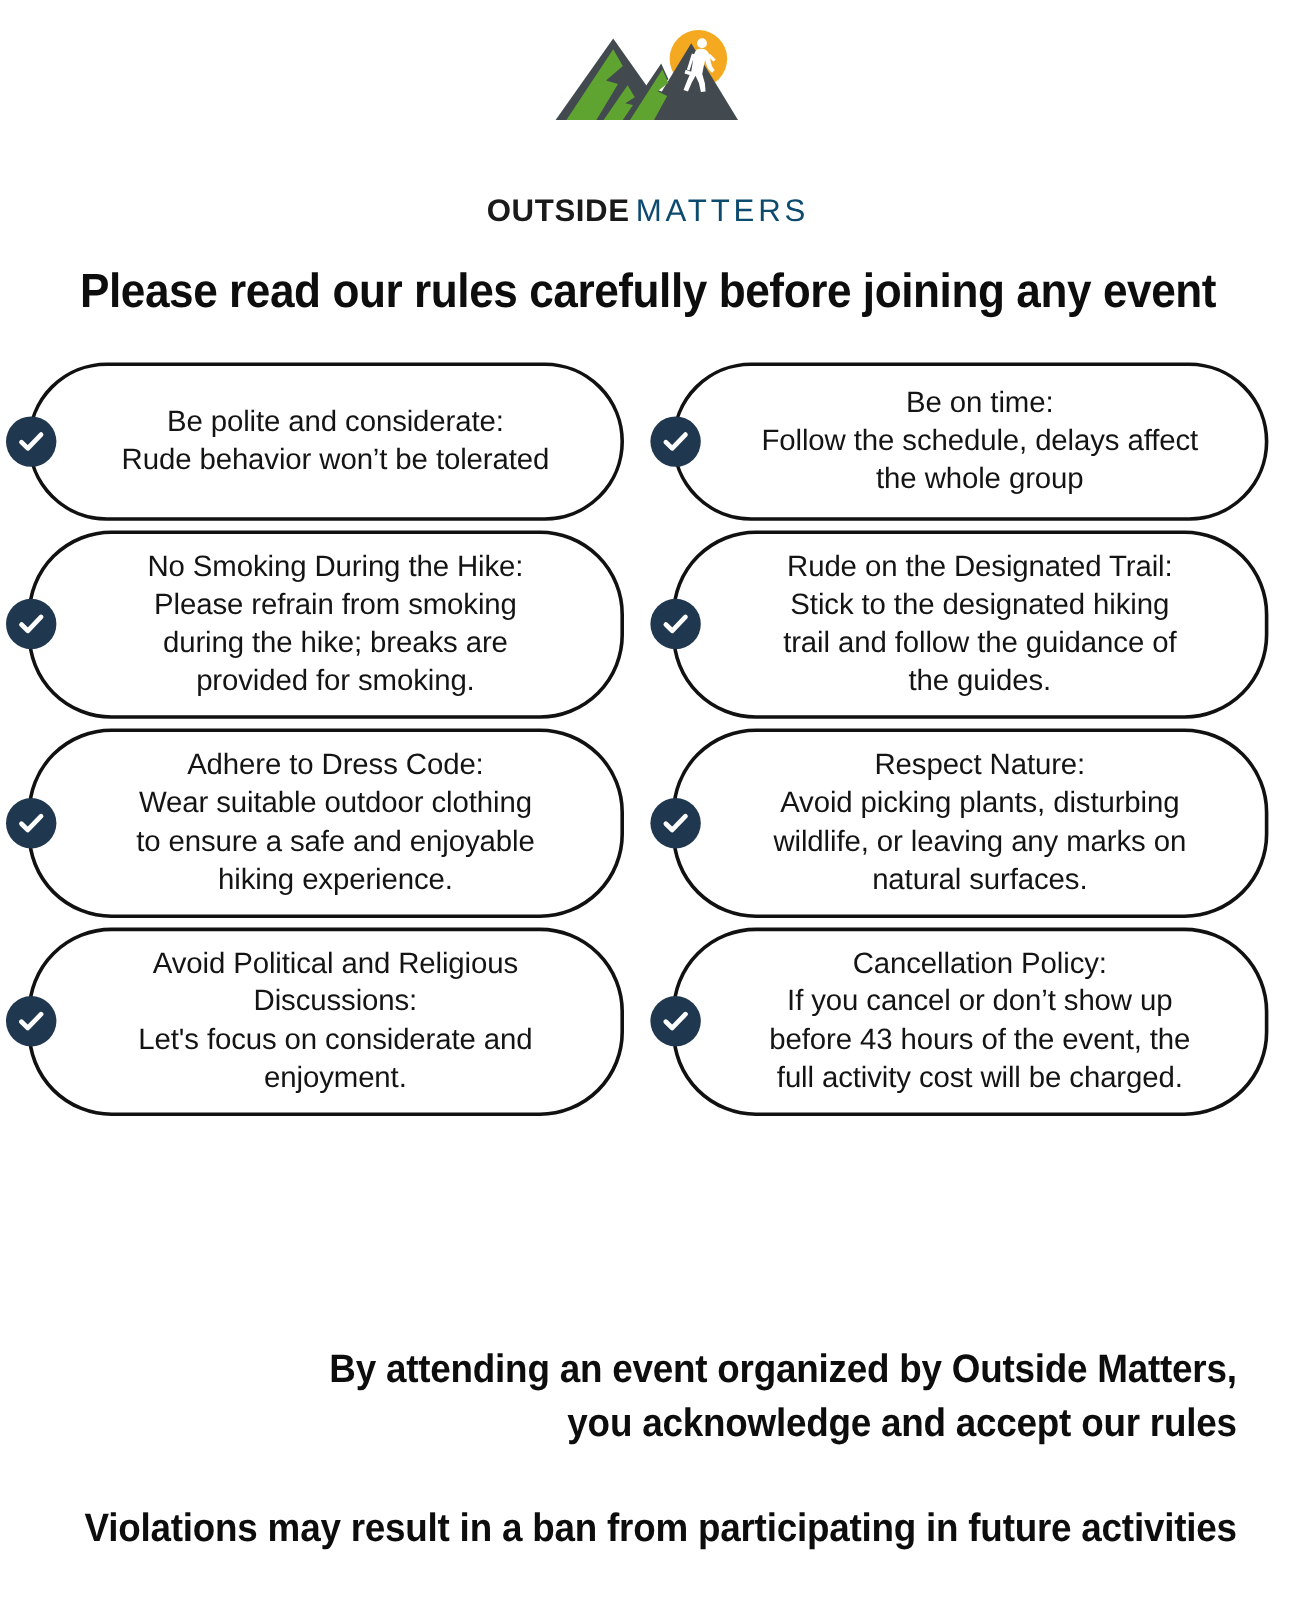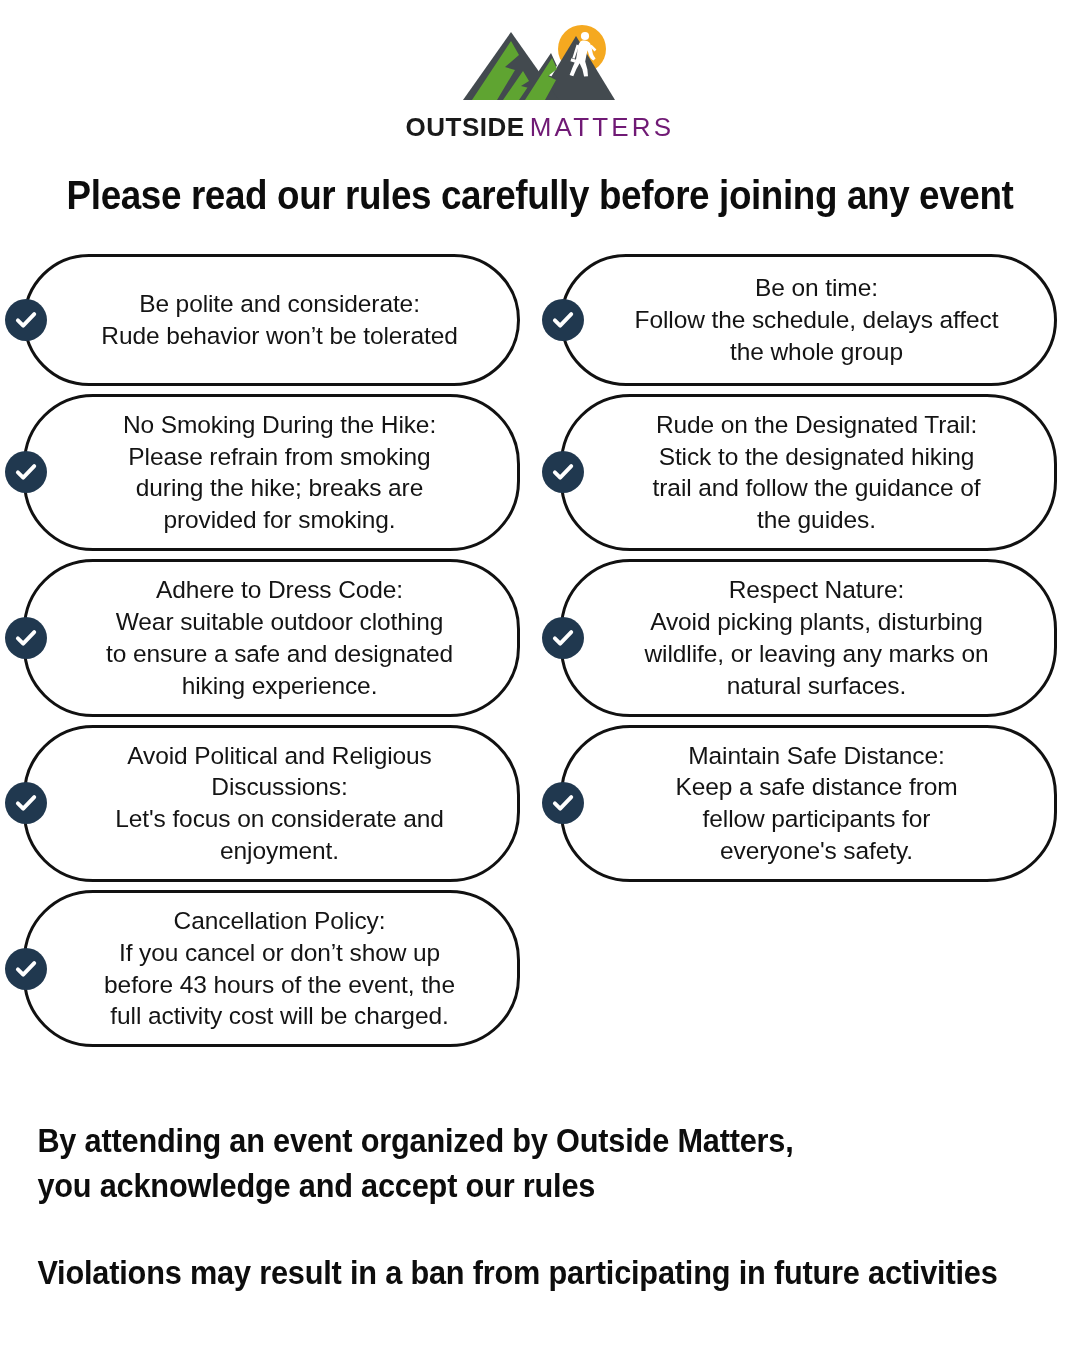--- a/index.html
+++ b/index.html
@@ -42,22 +42,23 @@
     font-weight: 700;
     font-size: 26px;
     letter-spacing: 0.5px;
     color: #1a1a1a;
   }
   .logo-word .w-light {
     font-family: "Liberation Sans", sans-serif;
     font-weight: 300;
     font-size: 26px;
     letter-spacing: 3.2px;
-    color: #701a75;
+    color: #0c4a6e;
     margin-left: 5px;
+    margin-top: 48px;
   }
 
   
   .headline {
     margin-top: 30px;
     text-align: center;
     font-family: "Liberation Sans", sans-serif;
     font-weight: 700;
     font-size: 40px;
     line-height: 1.12;
@@ -118,21 +119,21 @@
     white-space: pre-line;
     width: 100%;
   }
 
   
   .footer {
     position: absolute;
     left: 0;
     right: 12px;
     bottom: 55px;
-    text-align: left;
+    text-align: right;
   }
   .footer-primary {
     font-family: "Liberation Sans", sans-serif;
     font-weight: 700;
     font-size: 33px;
     line-height: 1.35;
     color: #0d0d0d;
     letter-spacing: -0.2px;
     white-space: pre-line;
     transform: scaleX(0.93);
@@ -229,21 +230,21 @@
   </div>
 
   <div class="rule-card r-tall">
     <span class="rule-check">
       <svg viewBox="0 0 24 24" aria-hidden="true">
           <path d="M4.5 12.4 L9.4 17.2 L19.6 6.6" fill="none" stroke="#ffffff" stroke-width="3.6" stroke-linecap="round" stroke-linejoin="round"></path>
         </svg>
     </span>
     <span class="rule-text">Adhere to Dress Code:
 Wear suitable outdoor clothing
-to ensure a safe and designated
+to ensure a safe and enjoyable
 hiking experience.</span>
   </div>
 
   <div class="rule-card r-tall">
     <span class="rule-check">
       <svg viewBox="0 0 24 24" aria-hidden="true">
           <path d="M4.5 12.4 L9.4 17.2 L19.6 6.6" fill="none" stroke="#ffffff" stroke-width="3.6" stroke-linecap="round" stroke-linejoin="round"></path>
         </svg>
     </span>
     <span class="rule-text">Respect Nature:
@@ -258,31 +259,20 @@
           <path d="M4.5 12.4 L9.4 17.2 L19.6 6.6" fill="none" stroke="#ffffff" stroke-width="3.6" stroke-linecap="round" stroke-linejoin="round"></path>
         </svg>
     </span>
     <span class="rule-text">Avoid Political and Religious
 Discussions:
 Let's focus on considerate and
 enjoyment.</span>
   </div>
 
 
-  <div class="rule-card r-tall">
-    <span class="rule-check">
-      <svg viewBox="0 0 24 24" aria-hidden="true">
-          <path d="M4.5 12.4 L9.4 17.2 L19.6 6.6" fill="none" stroke="#ffffff" stroke-width="3.6" stroke-linecap="round" stroke-linejoin="round"></path>
-        </svg>
-    </span>
-    <span class="rule-text">Maintain Safe Distance:
-Keep a safe distance from
-fellow participants for
-everyone's safety.</span>
-  </div>
 
   <div class="rule-card r-tall">
     <span class="rule-check">
       <svg viewBox="0 0 24 24" aria-hidden="true">
           <path d="M4.5 12.4 L9.4 17.2 L19.6 6.6" fill="none" stroke="#ffffff" stroke-width="3.6" stroke-linecap="round" stroke-linejoin="round"></path>
         </svg>
     </span>
     <span class="rule-text">Cancellation Policy:
 If you cancel or don’t show up
 before 43 hours of the event, the

